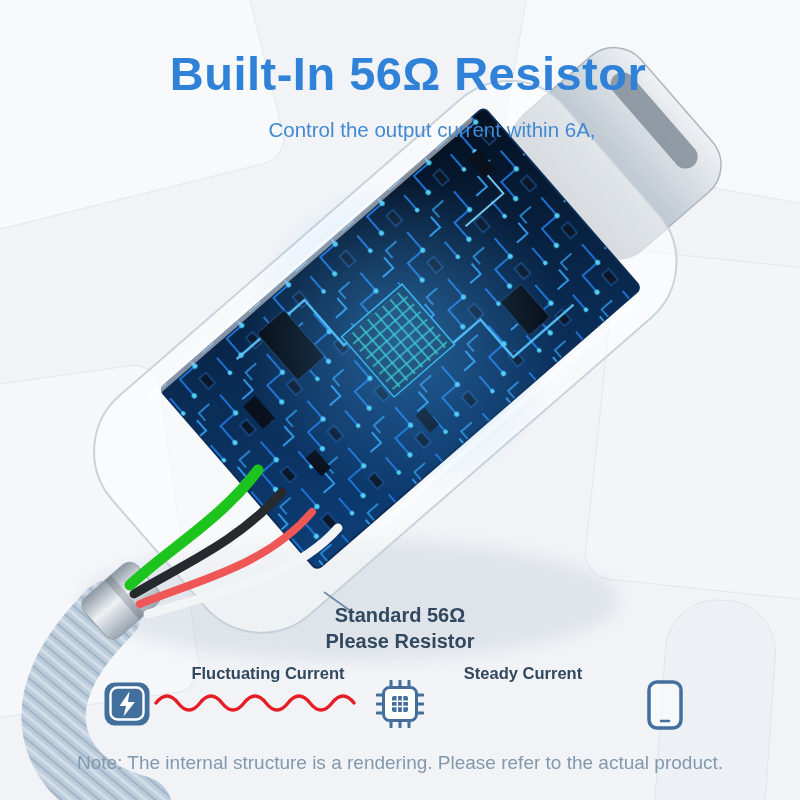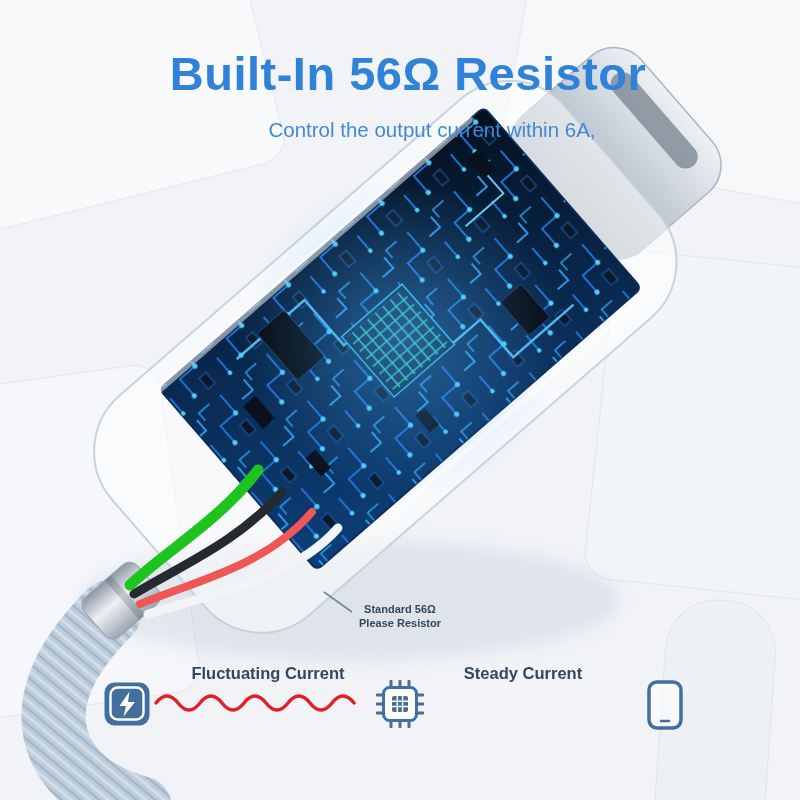--- a/index.html
+++ b/index.html
@@ -6,21 +6,21 @@
   .stage{position:relative;width:800px;height:800px;overflow:hidden;
          background:var(--bg,#f1f3f6);font-family:"Liberation Sans",sans-serif;}
   .hero{position:absolute;inset:0;z-index:0;}
   .title{position:absolute;top:38px;left:0;width:100%;text-align:center;
          font-size:47px;font-weight:700;letter-spacing:.5px;margin:8px;z-index:2;
          color:var(--title-blue,#2f82d8);}
   .subtitle{position:absolute;top:116px;left:0;width:100%;text-align:center;
          font-size:20.5px;line-height:1.35;margin:0;z-index:2;
          color:var(--subtitle-blue,#4189d2);padding-left:32px;}
   .callout{position:absolute;top:602px;left:0;width:100%;text-align:center;
-         font-size:11px;font-weight:700;line-height:1.3;z-index:2;
+         font-size:20px;font-weight:700;line-height:1.3;z-index:2;
          color:var(--label-navy,#3c5068);}
   .flow-label{position:absolute;z-index:2;font-size:16.5px;font-weight:700;
          color:var(--label-navy,#2b3b4e);text-align:center;}
   .flow-label.fluct{left:158px;width:220px;top:664px;}
   .flow-label.steady{left:428px;width:190px;top:664px;}
   .icon{position:absolute;z-index:2;}
   .icon-charger{left:103px;top:681px;width:48px;height:46px;}
   .icon-chip{left:376px;top:680px;width:48px;height:48px;}
   .icon-phone{left:645px;top:679px;width:40px;height:52px;}
   .note{position:absolute;top:752px;left:0;width:100%;text-align:center;
@@ -170,14 +170,15 @@
     <rect x="7.5" y="7.5" width="33" height="33" rx="6" fill="#ffffff" style="stroke:var(--icon-blue,#426f9c)" stroke-width="3"></rect>
     <rect x="16" y="16" width="16" height="16" rx="2" style="fill:var(--icon-blue,#426f9c)"></rect>
     <path d="M21.3 16 v16 M26.6 16 v16 M16 21.3 h16 M16 26.6 h16" stroke="#ffffff" stroke-width="1.5"></path>
   </svg>
 
   <svg class="icon icon-phone" viewBox="0 0 40 52">
     <rect x="4" y="3" width="32" height="46" rx="8" fill="rgba(255,255,255,0.5)" style="stroke:var(--icon-blue,#426f9c)" stroke-width="3.5"></rect>
     <path d="M16 42 h8" style="stroke:var(--icon-blue,#426f9c)" stroke-width="2.5" stroke-linecap="round"></path>
   </svg>
 
+  <p class="note">Note: The internal structure is a rendering. Please refer to the actual product.</p>
 
 </div>
 
 </body></html>

